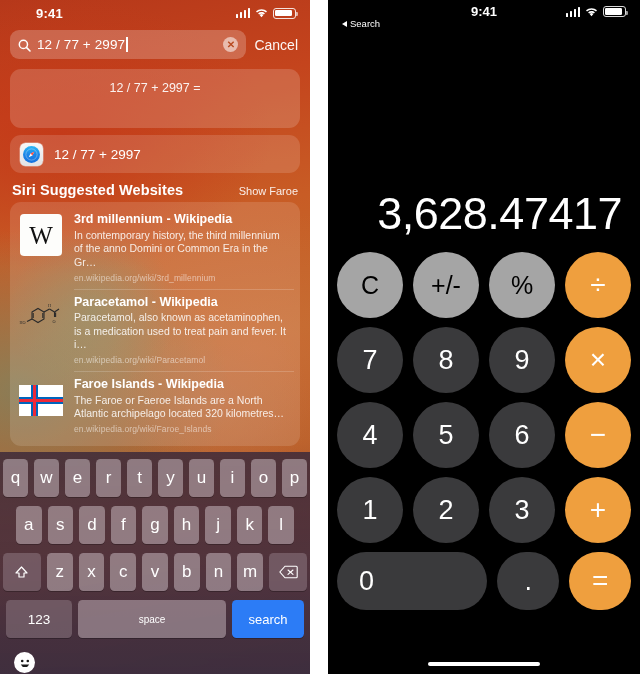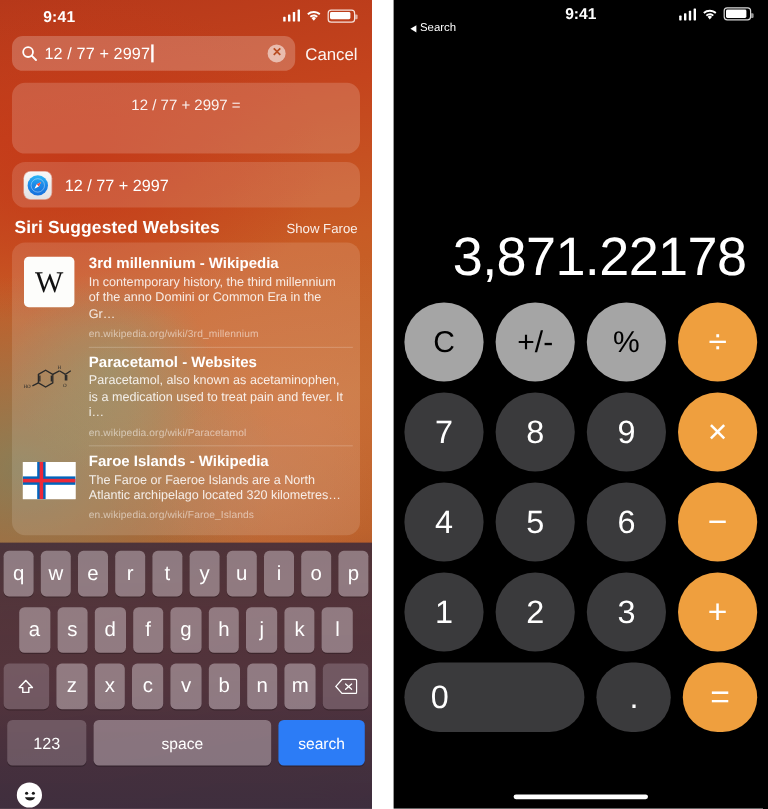--- a/index.html
+++ b/index.html
@@ -109,21 +109,21 @@
   .key {
     background:rgba(214,200,206,.48); border-radius:4.5px; height:38px; flex:1;
     display:flex; align-items:center; justify-content:center; color:#fff; font-size:17px;
     box-shadow:0 1px 0 rgba(0,0,0,.25);
   }
   .krow.r2 { padding:0 16px; }
   .krow.r3 { padding:0 3px; }
   .key.wide { flex:0 0 38px; background:rgba(160,140,150,.42); }
   .krow.r4 { gap:6px; padding:0 6px; margin-bottom:0;text-align:right; }
   .key.k123 { flex:0 0 66px; background:rgba(160,140,150,.42); font-size:13.5px; }
-  .key.kspace { flex:1; background:rgba(214,200,206,.45); font-size:13px; }
+  .key.kspace { flex:1; background:rgba(214,200,206,.45); font-size:10px; }
   .key.ksearch { flex:0 0 72px; background:#2c7cf6; font-size:13px; }
   .emoji-row { padding:14px 0 0 14px; }
   .emoji { width:21px; height:21px; border-radius:50%; background:#fff; display:flex; align-items:center; justify-content:center; }
 
   
   .gap { width:18px; height:674px; background:#ffffff; flex:0 0 18px; }
 
   
   .phone-right { position:relative; width:312px; height:674px; background:#000; overflow:hidden; }
   .rstatus { height:30px; position:relative; padding:0 14px; }
@@ -244,21 +244,21 @@
               <line x1="36.5" y1="11" x2="36.5" y2="16"></line>
               <line x1="37.6" y1="11.5" x2="37.6" y2="16"></line>
               <line x1="14" y1="18" x2="9" y2="20.5"></line>
             </g>
             <text x="30" y="6.4" font-size="4.2" fill="#2a2a2a" font-family="Liberation Serif, serif">H</text>
             <text x="34.6" y="21.5" font-size="4.2" fill="#2a2a2a" font-family="Liberation Serif, serif">O</text>
             <text x="1.5" y="22.5" font-size="4.2" fill="#2a2a2a" font-family="Liberation Serif, serif">HO</text>
           </svg>
         </div>
         <div class="site-body">
-          <div class="site-title">Paracetamol - Websites</div>
+          <div class="site-title">Paracetamol - Wikipedia</div>
           <div class="site-desc">Paracetamol, also known as acetaminophen, is a medication used to treat pain and fever. It i…</div>
           <div class="site-url">en.wikipedia.org/wiki/Paracetamol</div>
         </div>
       </div>
 
       <div class="site">
         <div class="thumb">
           <svg class="flag" width="44" height="31" viewBox="0 0 44 31">
             <rect width="44" height="31" fill="#fff"></rect>
             <rect x="12" y="0" width="7" height="31" fill="#0065bd"></rect>
@@ -360,21 +360,21 @@
               <path d="M6.5 1.2c2.2 0 4.1.8 5.5 2l-1 1.2A7 7 0 0 0 6.5 2.8 7 7 0 0 0 2 4.4L1 3.2a8.5 8.5 0 0 1 5.5-2z" fill="#fff"></path>
               <path d="M6.5 4.1c1.3 0 2.5.5 3.4 1.3l-1 1.2a3.8 3.8 0 0 0-2.4-.9c-.9 0-1.8.3-2.4.9l-1-1.2A5 5 0 0 1 6.5 4.1z" fill="#fff"></path>
             </svg>
         </div>
         <div class="batt">
             <span></span>
           </div>
       </div>
     </div>
 
-    <div class="calc-display">3,871.22178</div>
+    <div class="calc-display">3,628.47417</div>
 
     <div class="pad">
       <div class="prow">
         <div class="btn fn">C</div>
         <div class="btn fn">+/-</div>
         <div class="btn fn">%</div>
         <div class="btn op">÷</div>
       </div>
       <div class="prow">
         <div class="btn">7</div>

